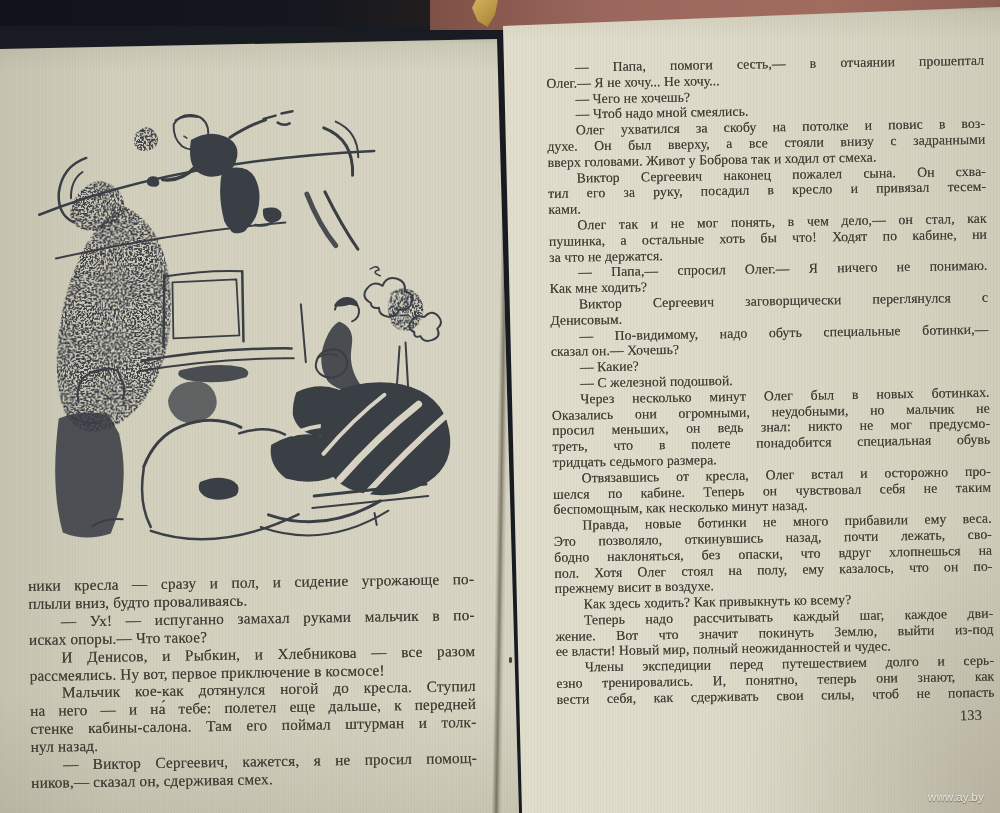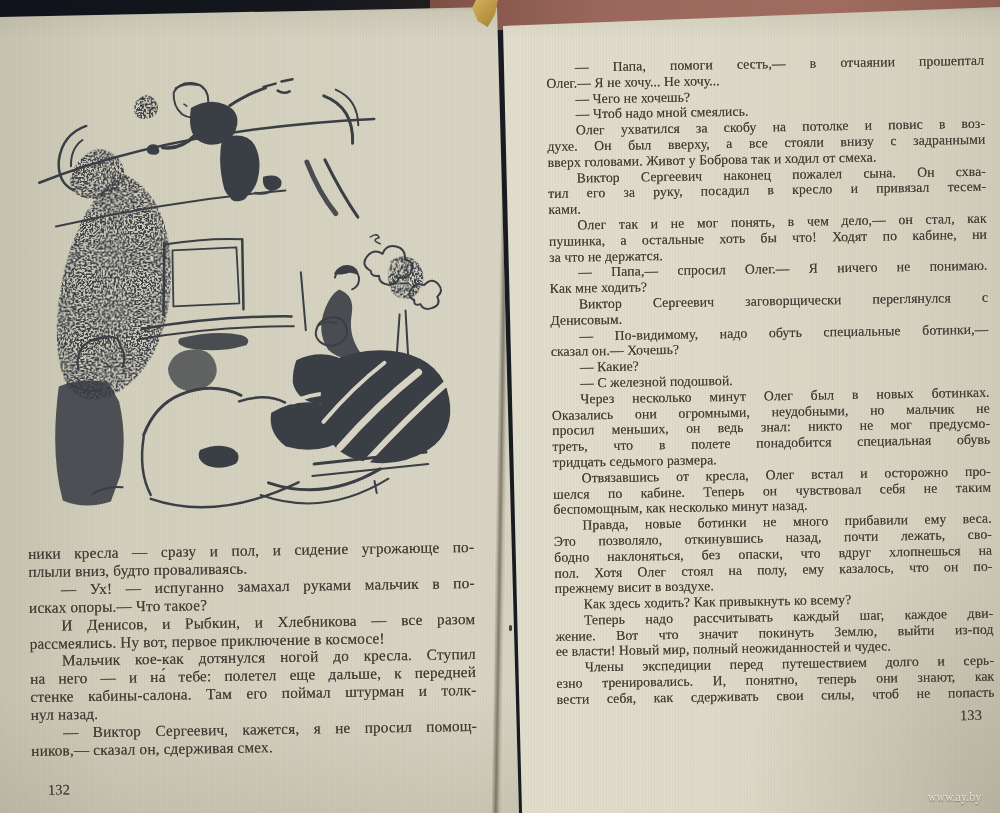--- a/index.html
+++ b/index.html
@@ -12,20 +12,21 @@
   
   .bg-dark{position:absolute;left:0;top:0;width:520px;height:26px;
     background:linear-gradient(90deg,#11131c 0%,#15171e 60%,#2a221e 100%);}
   .bg-cloth{position:absolute;left:430px;top:0;width:570px;height:30px;
     background:linear-gradient(90deg,#7d5046 0%,#9b675c 30%,#a16c60 70%,#8e5d52 100%);}
   
   .page{position:absolute;inset:0;}
   .page-left{
     clip-path:polygon(0 17px,497px 7px,519px 100%,0 100%);
     background:linear-gradient(90deg,#c6c3b1 0%,#d2cfbd 12%,#d7d4c3 45%,#d3d0bf 72%,#c3bfad 88%,#a29d89 97%,#837e6a 100%);
+    margin-top:32px;
   }
   .page-right{
     clip-path:polygon(503px 26px,100% 7px,100% 100%,522px 100%);
     background:linear-gradient(90deg,#8f8a76 0%,#b9b4a1 1.5%,#d7d4c3 4%,#dfdccb 12%,#e2dfce 38%,#dedbca 68%,#d6d3c1 90%,#cfccba 100%);
   }
   .texture{position:absolute;inset:0;pointer-events:none;
     background:repeating-linear-gradient(90deg,rgba(90,85,60,.035) 0 1px,transparent 1px 3px);}
   .shade-top{position:absolute;left:0;top:0;width:100%;height:60px;pointer-events:none;
     background:linear-gradient(180deg,rgba(80,72,50,.28) 0,rgba(80,72,50,.08) 12px,transparent 40px);}
   .shade-bottom-l{position:absolute;left:0;bottom:0;width:100%;height:120px;pointer-events:none;
@@ -48,21 +49,21 @@
   .line{text-align:justify;text-align-last:justify;white-space:nowrap;
     text-shadow:0 0 .5px rgba(62,60,51,.7);}
   .line.last{text-align-last:left;}
   .line.indent{text-indent:2.1em;}
   .pagenum{font-size:14.5px;color:#43413a;text-shadow:0 0 .5px rgba(62,60,51,.7);}
   .pn-left{margin:22px 0 0 16px;}
   .pn-right{margin-top:7px;text-align:right;padding-right:13px;}
   .illustration{position:absolute;left:25px;top:55px;width:440px;height:470px;
     transform:rotate(-1deg);transform-origin:top left;}
   .watermark{position:absolute;left:928px;top:791px;width:70px;
-    font-family:Liberation Serif, serif;font-size:11.5px;
+    font-family:Liberation Sans, sans-serif;font-size:11.5px;
     color:rgba(250,250,246,.82);text-shadow:0 1px 1px rgba(70,62,50,.7);letter-spacing:.2px;}
 </style>
 </head>
 <body>
 
 <div class="photo">
 
   <div class="bg-dark"></div>
   <div class="bg-cloth"></div>
 

